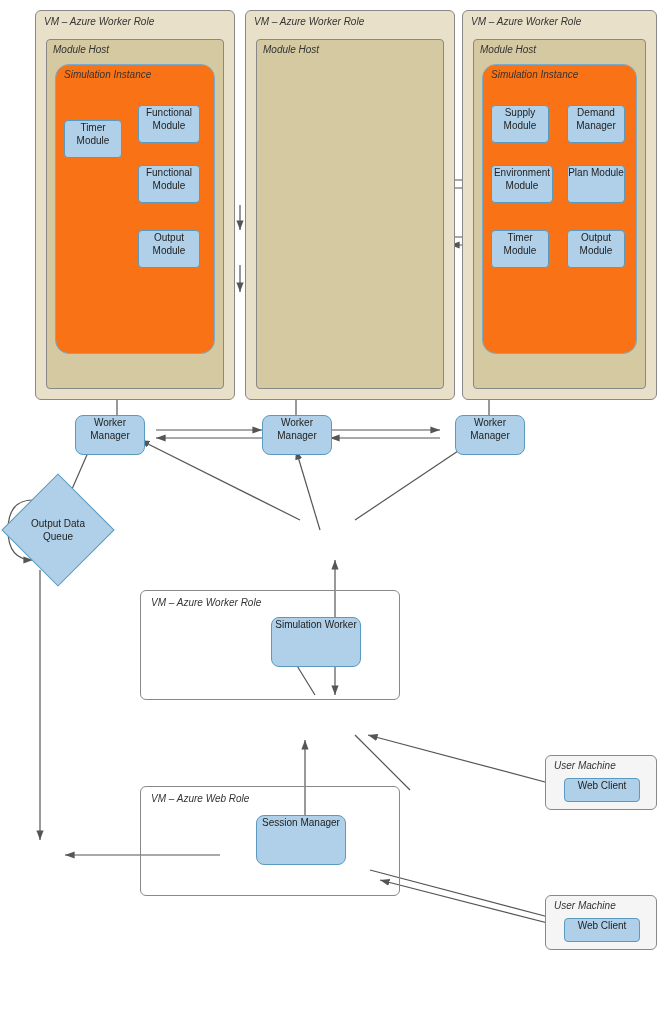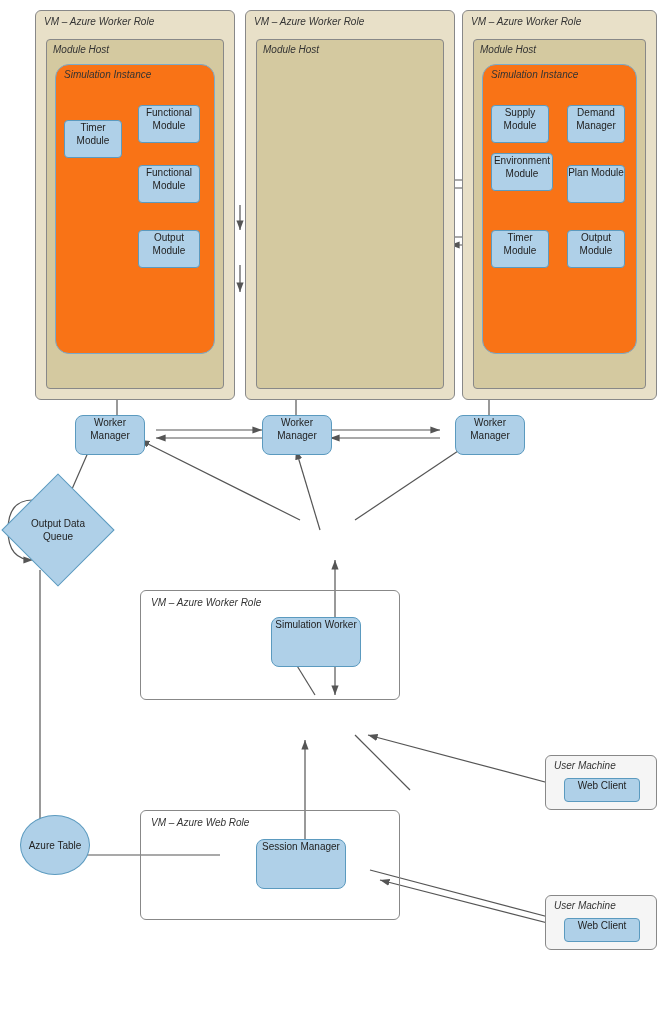--- a/index.html
+++ b/index.html
@@ -314,21 +314,21 @@
         <div class="module-node" style="left:8px; top:40px; width:58px; height:38px;">
           <span>Supply
 Module</span>
         </div>
 
         <div class="module-node" style="left:84px; top:40px; width:58px; height:38px;">
           <span>Demand
 Manager</span>
         </div>
 
-        <div class="module-node" style="left:8px; top:88px; width:62px; height:38px;">
+        <div class="module-node" style="left:8px; top:100px; width:62px; height:38px;">
           <span>Environment
 Module</span>
         </div>
 
         <div class="module-node" style="left:84px; top:100px; width:58px; height:38px;">
           <span>Plan
 Module</span>
         </div>
 
         <div class="module-node" style="left:8px; top:165px; width:58px; height:38px;">
@@ -368,26 +368,22 @@
   <div class="vm-worker-bottom" style="left:140px; top:590px; width:260px; height:110px;">
     <span style="position:absolute; top:6px; left:10px; font-size:10px; color:#333; font-style:italic;">VM – Azure Worker Role</span>
 
     <div class="manager-node" style="left:130px; top:26px; width:90px; height:50px;">
       <span>Simulation
 Worker</span>
     </div>
   </div>
 
 
-  <div class="circle-node" style="left:20px; top:815px; width:70px; height:60px;">
-    <span>Azure
-Table</span>
-  </div>
-
-  <div class="vm-web-role" style="left:140px; top:810px; width:260px; height:110px;">
+
+  <div class="vm-web-role" style="left:140px; top:786px; width:260px; height:110px;">
     <span style="position:absolute; top:6px; left:10px; font-size:10px; color:#333; font-style:italic;">VM – Azure Web Role</span>
 
     <div class="manager-node" style="left:115px; top:28px; width:90px; height:50px;">
       <span>Session
 Manager</span>
     </div>
   </div>
 
   <div class="user-machine-box" style="left:545px; top:755px; width:112px; height:55px;">
     <span class="user-machine-label">User Machine</span>

